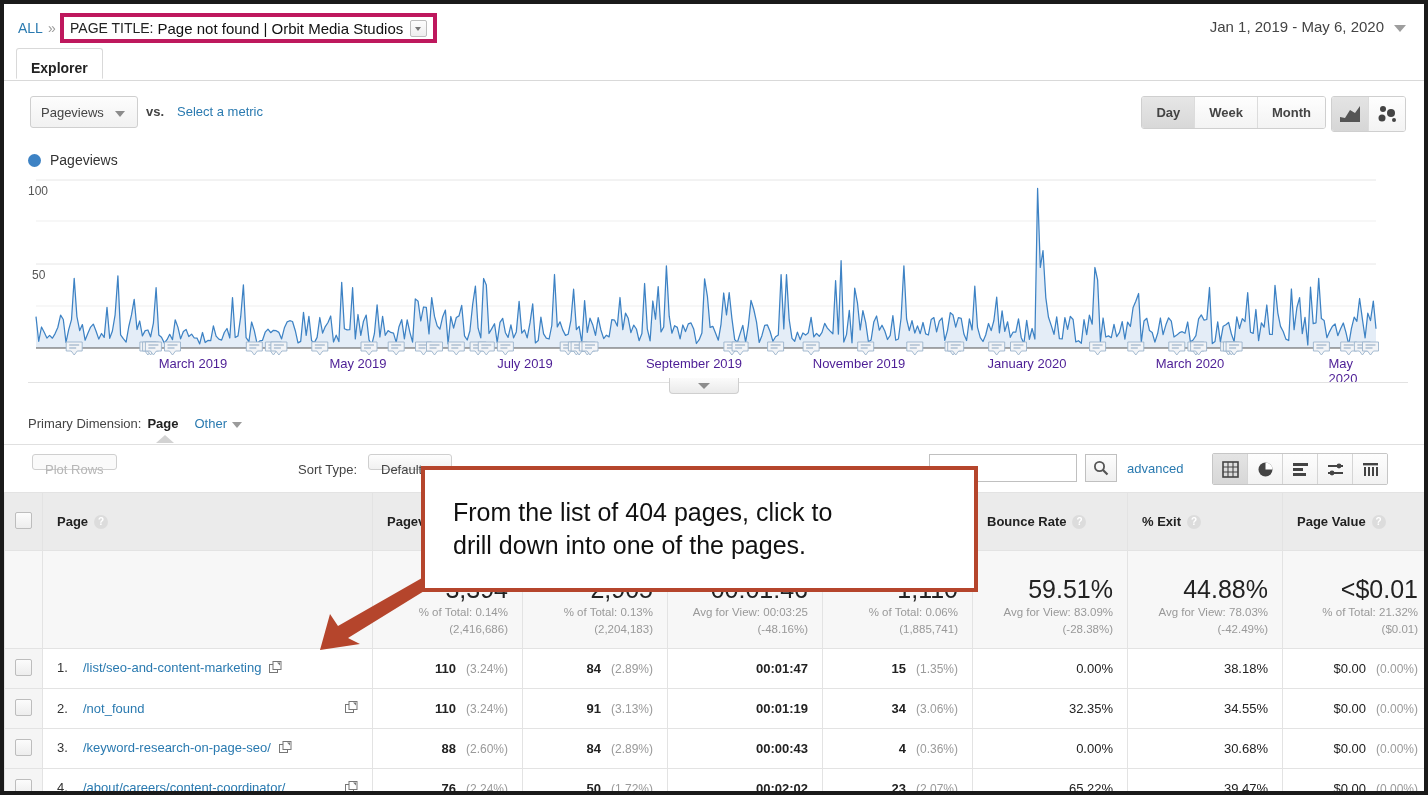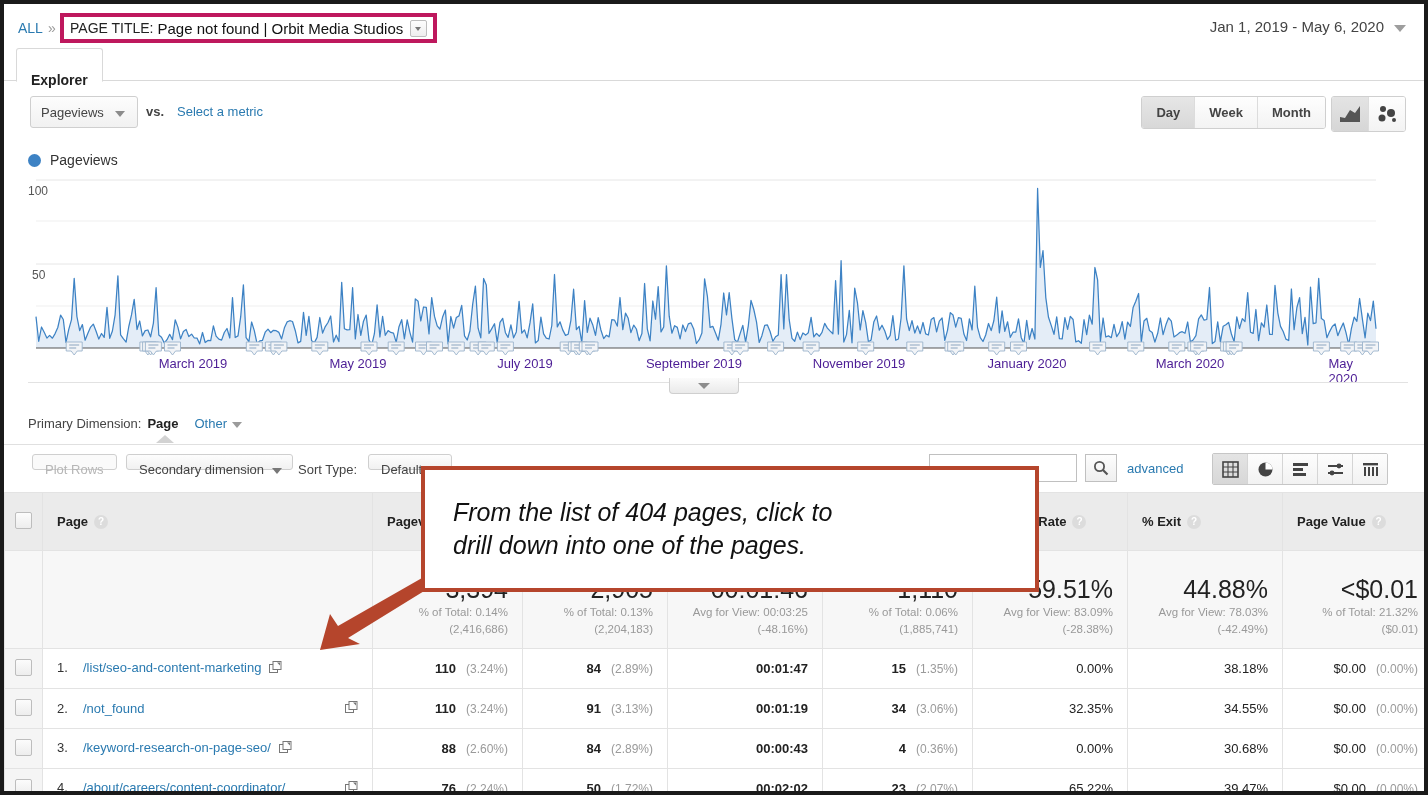--- a/index.html
+++ b/index.html
@@ -36,21 +36,21 @@
     border-top:4px solid #777;
   }
   .daterange{position:absolute;right:18px;top:14px;font-size:15px;color:#444;cursor:pointer;}
   .daterange .dr-caret{display:inline-block;margin-left:10px;
     border-left:6px solid transparent;border-right:6px solid transparent;border-top:7px solid #9e9e9e;vertical-align:middle;}
 
   
   .tabs{position:absolute;left:0;top:44px;width:100%;height:32px;border-bottom:1px solid #d9d9d9;}
   .tab{
     position:absolute;top:0;height:31px;line-height:31px;
-    font-size:14px;padding:16px 14px;box-sizing:border-box;
+    font-size:14px;padding:4px 14px;box-sizing:border-box;
   }
   .tab.active{
     left:12px;font-weight:bold;color:#222;background:#fff;
     border:1px solid #d9d9d9;border-bottom:1px solid #fff;border-radius:3px 3px 0 0;
   }
   .tab.link{left:108px;color:#2a7ab0;font-weight:bold;cursor:pointer;}
 
   
   .metricbar{position:absolute;left:0;top:88px;width:100%;height:46px;}
   .metric-select{
@@ -148,23 +148,23 @@
   .idx{color:#333;display:inline-block;width:26px;}
   .plink{color:#2a7ab0;cursor:pointer;}
   .ext{display:inline-block;margin-left:8px;vertical-align:middle;cursor:pointer;}
   td.num{text-align:right;}
   .v-main{font-weight:bold;color:#222;}
   .v-pct{color:#9a9a9a;font-size:12px;margin-left:10px;}
   .pagecell{position:relative;overflow:hidden;}
 
   
   .callout{
-    position:absolute;left:417px;top:462px;width:618px;height:126px;
+    position:absolute;left:417px;top:462px;width:557px;height:126px;
     border:4px solid #b5452c;background:#fff;box-sizing:border-box;
-    display:flex;align-items:center;z-index:40;font-style:italic;
+    display:flex;align-items:center;z-index:40;
   }
   .callout-text{font-size:25px;color:#111;line-height:1.32;padding:0 14px 0 28px;}
   .arrow-svg{position:absolute;left:300px;top:560px;z-index:39;pointer-events:none;}
 </style>
 </head>
 <body>
 
 <div class="frame">
 <div class="inner">
 
@@ -471,24 +471,20 @@
   <div class="chart-bottom-rule"></div>
   <div class="handle"></div>
 
   <div class="primdim">
     <span>Primary Dimension:</span><b>Page</b><span class="other"><span>Other</span><span class="other-caret"></span></span>
   </div>
   <div class="tickmark"></div>
 
   <div class="ttoolbar">
     <div class="btn" id="plot-rows">Plot Rows</div>
-    <div class="btn" id="sec-dim">
-      <span>Secondary dimension</span>
-      <span class="sd-caret"></span>
-    </div>
     <span class="sorttype">Sort Type:</span>
     <div class="btn" id="sort-select">Default</div>
   </div>
   <input class="searchbox" type="text" placeholder="" style="">
   <div class="searchbtn">
     <svg width="16" height="16" viewBox="0 0 16 16">
       <circle cx="6.5" cy="6.5" r="4.6" fill="none" stroke="#555" stroke-width="1.8"></circle>
       <line x1="10" y1="10" x2="14.5" y2="14.5" stroke="#555" stroke-width="2.2"></line>
     </svg>
   </div>

